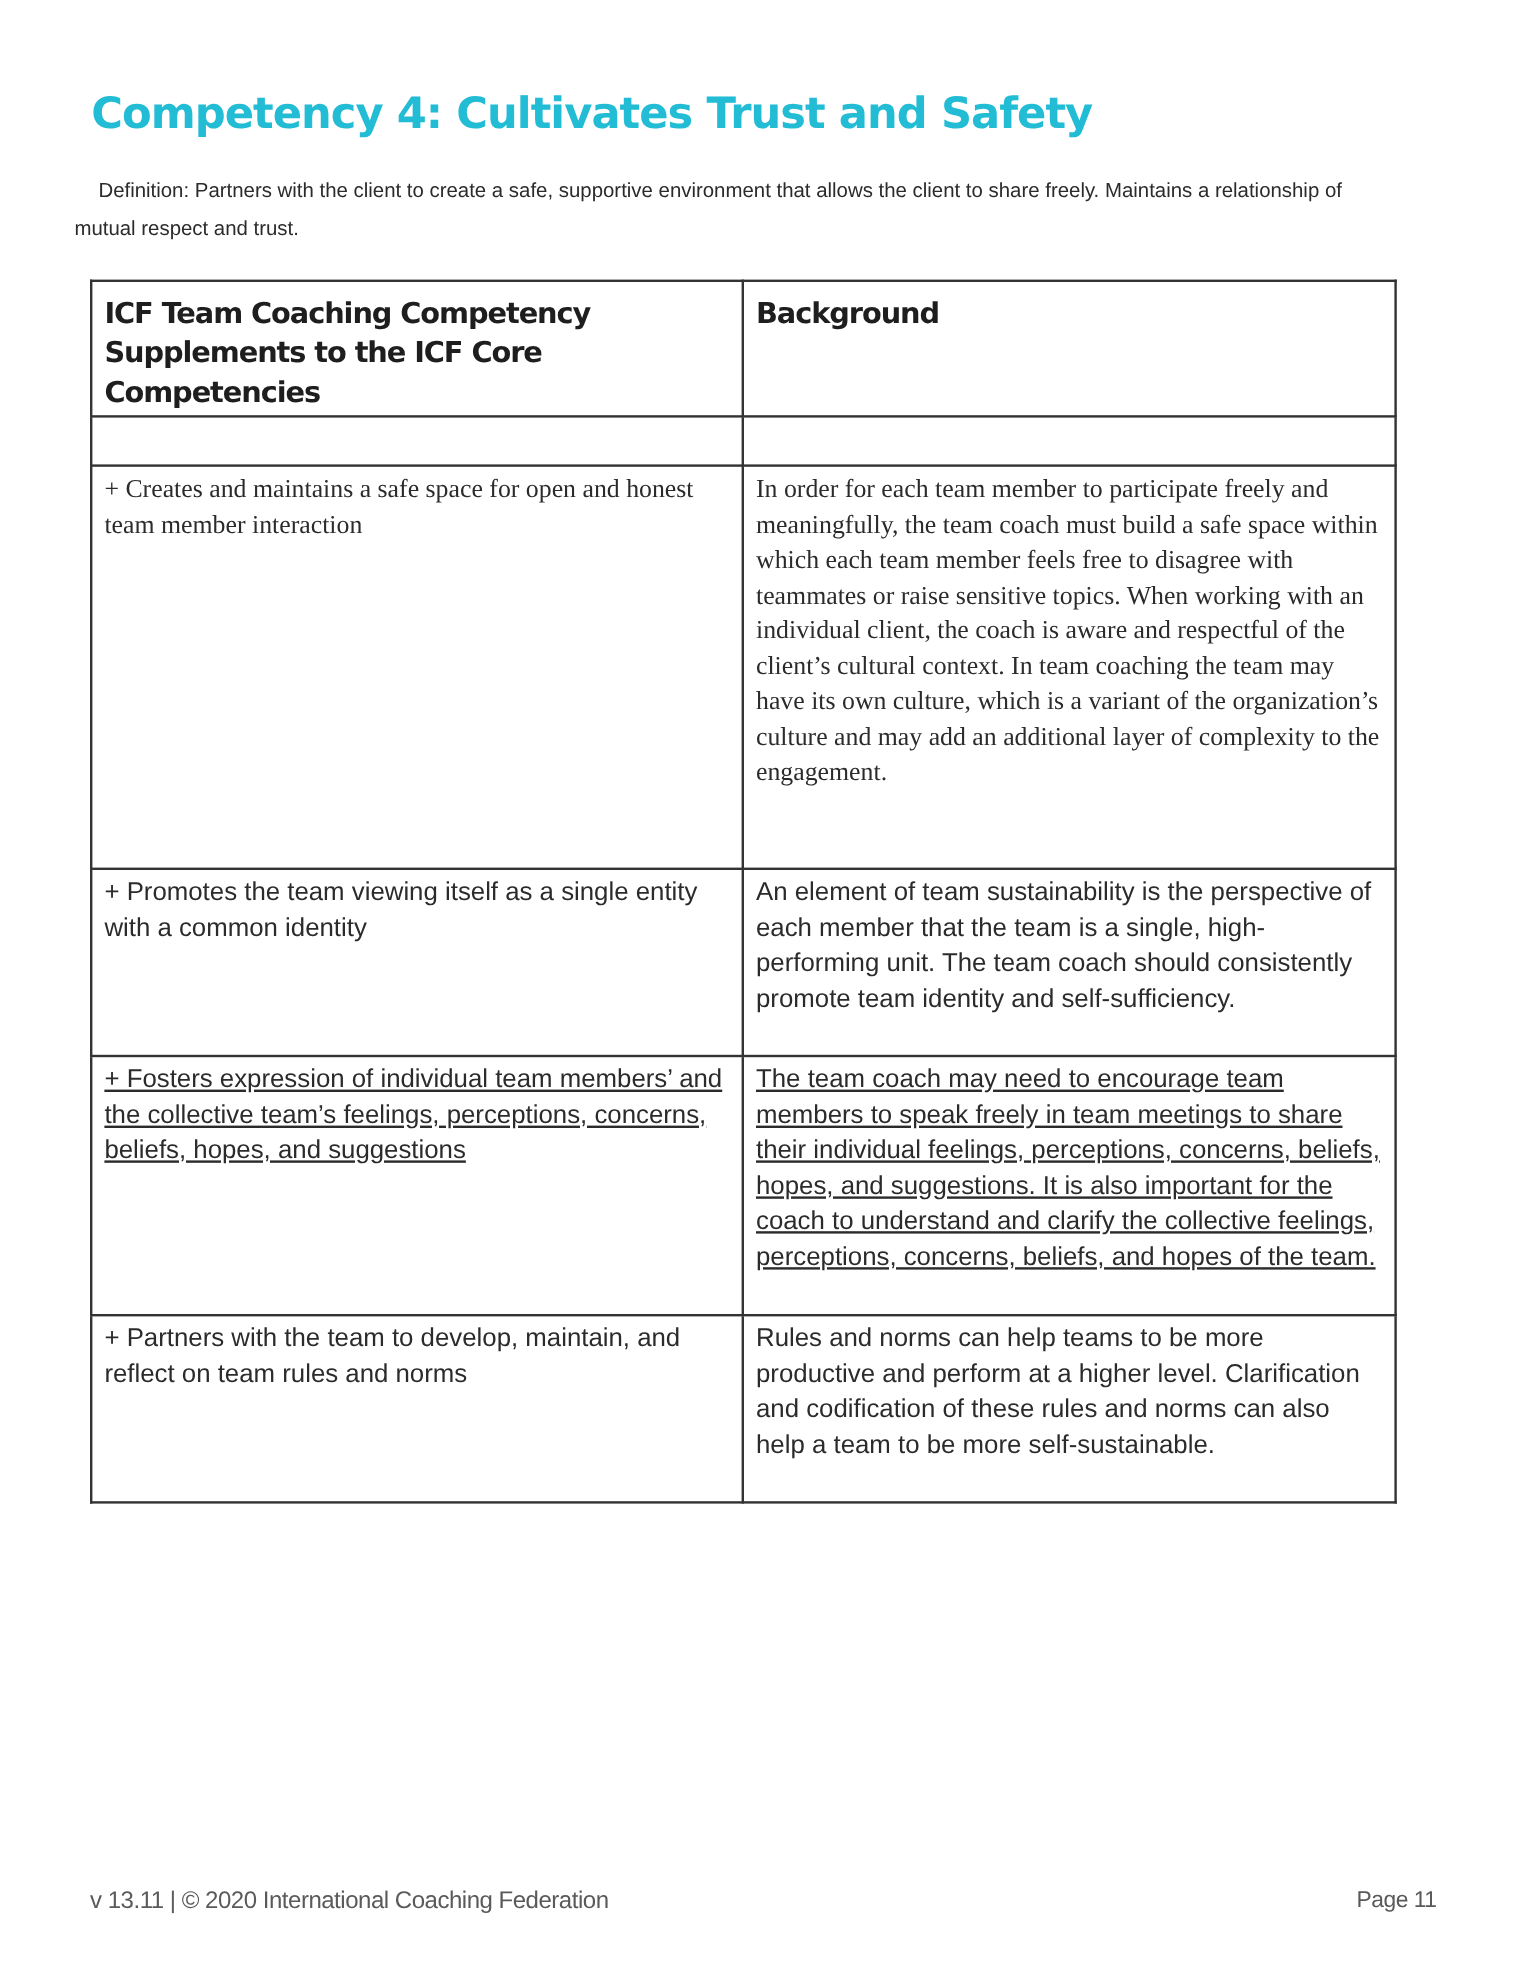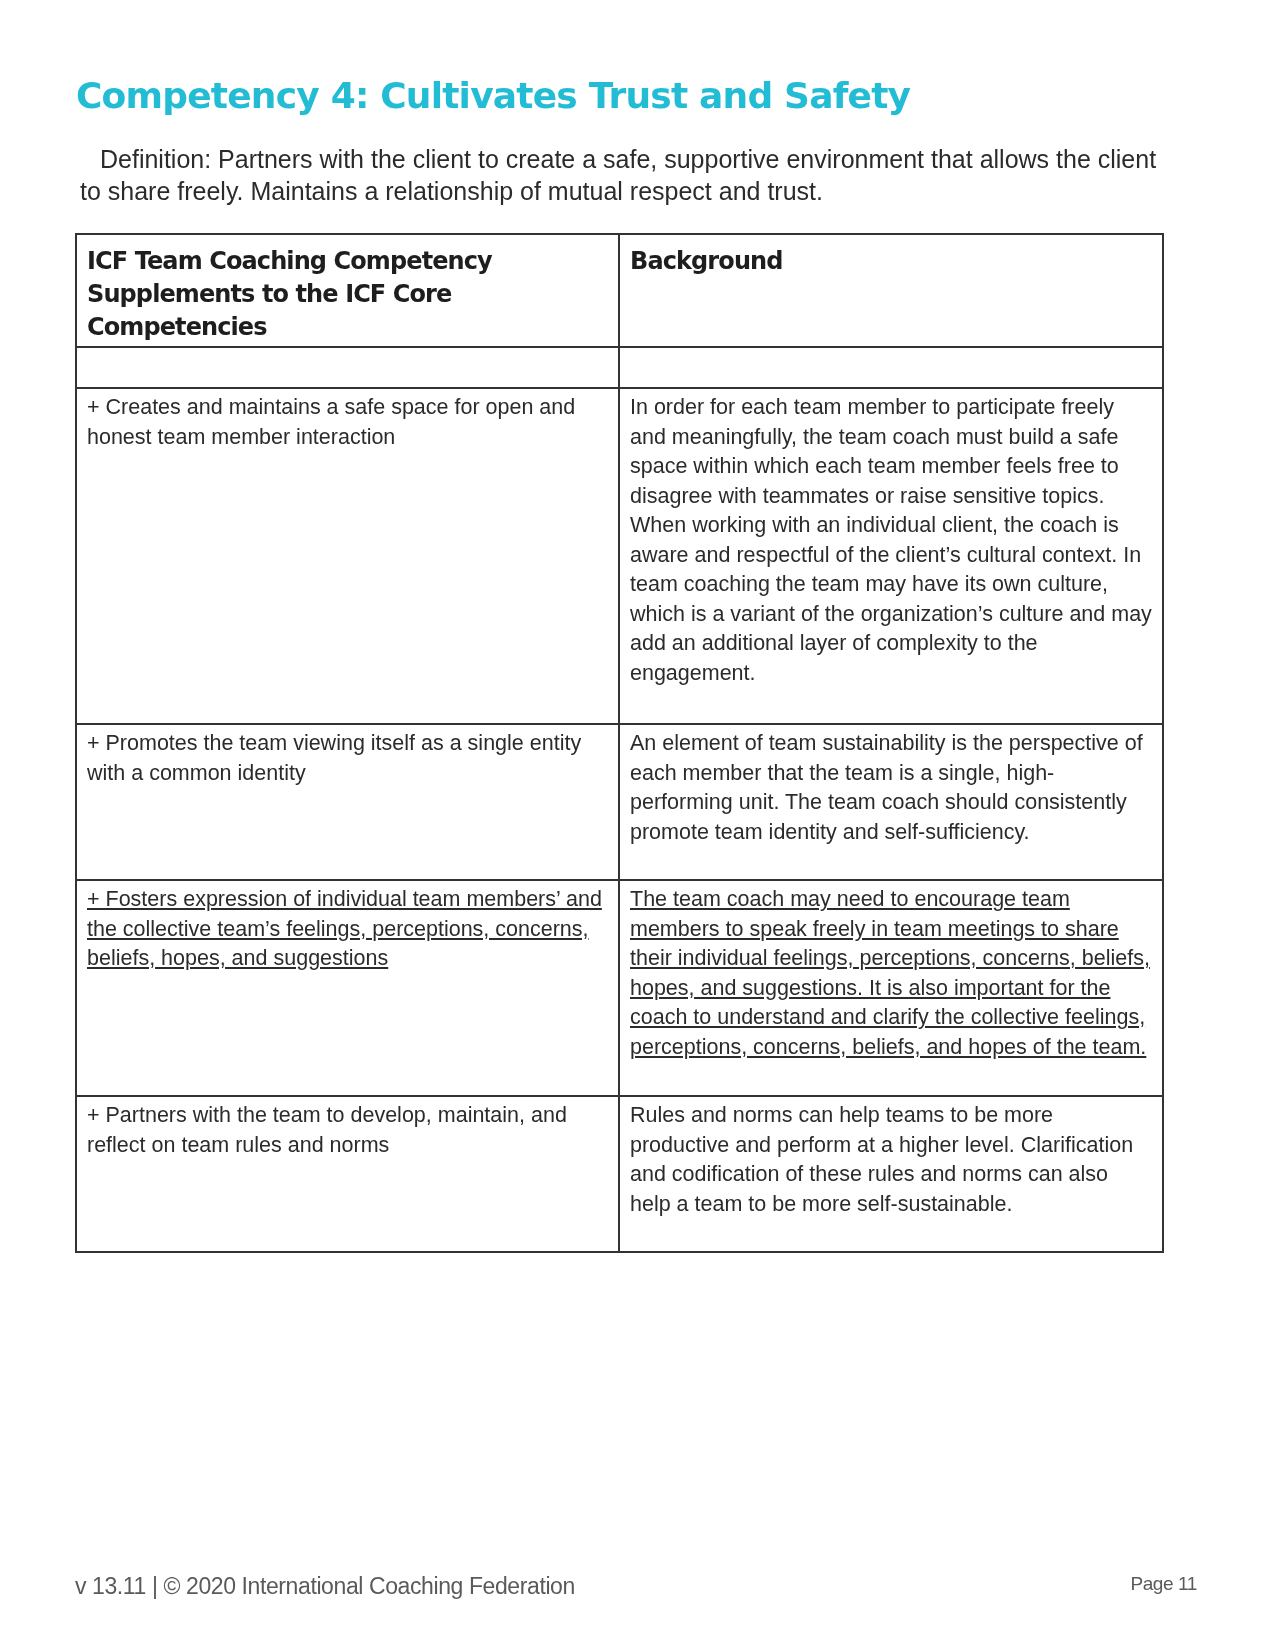--- a/index.html
+++ b/index.html
@@ -22,25 +22,25 @@
       margin: 1px;
       font-family: "DejaVu Sans", sans-serif;
       font-weight: bold;
       font-size: 36px;
       letter-spacing: -0.8px;
       color: #22bcd5;
       white-space: nowrap;
     }
     .definition {
       position: absolute;
-      left: 80px;
+      left: 62px;
       top: 143px;
       width: 1100px;
       margin: 0;
-      font-size: 25px;
+      font-size: 17px;
       line-height: 32px;
       color: #2b2b2b;
       text-indent: 20px;
     }
     .comp-table {
       position: absolute;
       left: 75px;
       top: 233px;
       width: 1087px;
       border-collapse: collapse;
@@ -62,30 +62,30 @@
       font-size: 24px;
       line-height: 33px;
       letter-spacing: -0.9px;
       color: #1e1e1e;
       padding-top: 10px;
       height: 95px;
     }
     .col-left { width: 543px; }
     .col-right { width: 544px; }
     .row-empty td { height: 39px; padding: 0; }
-    .row-1 td { height: 328px; }
+    .row-1 td { height: 328px; font-family: Liberation Serif, serif; }
     .row-2 td { height: 148px; }
     .row-3 td { height: 208px; text-decoration: underline; }
     .row-4 td { height: 58px; }
     .row-5 td { height: 148px; }
     .footer-left {
       position: absolute;
       left: 75px;
       top: 1573px;
-      font-size: 23px;
+      font-size: 20px;
       color: #5a5a5a;
       letter-spacing: -0.4px;
     }
     .footer-right {
       position: absolute;
       right: 78px;
       top: 1573px;
       font-size: 19px;
       color: #5a5a5a;
       letter-spacing: -0.4px;

